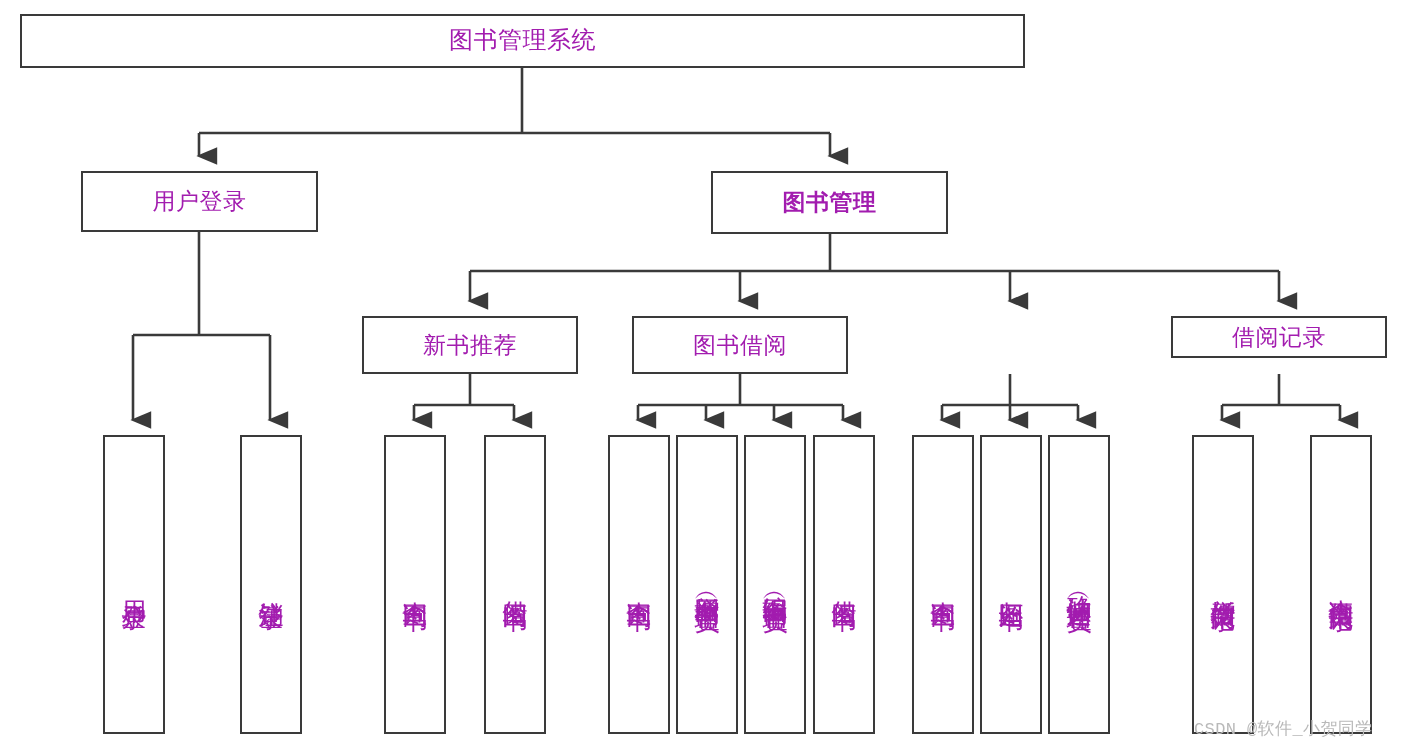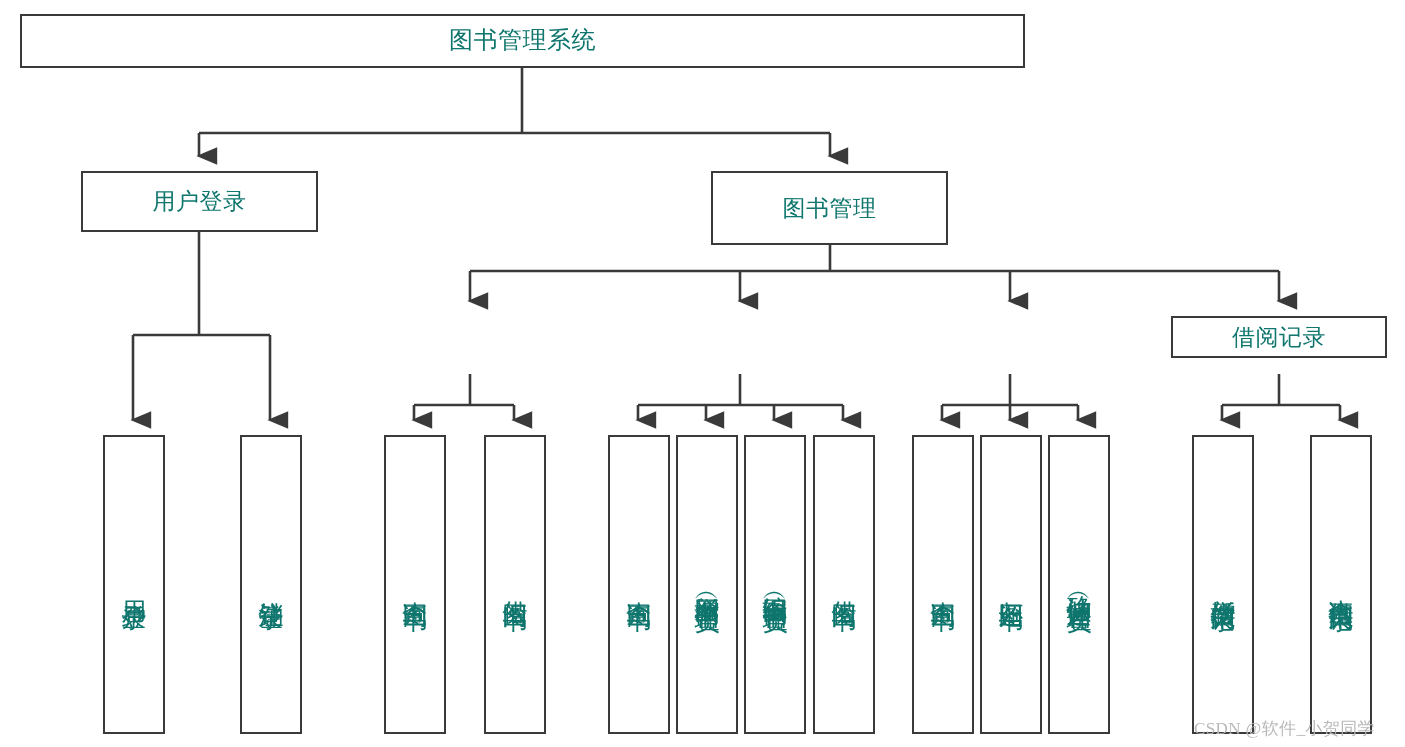--- a/index.html
+++ b/index.html
@@ -25,21 +25,21 @@
     pointer-events: none;
   }
   .node {
     position: absolute;
     box-sizing: border-box;
     border: 2.5px solid #3a3a3a;
     background: #ffffff;
     display: flex;
     align-items: center;
     justify-content: center;
-    color: #0f766e;
+    color: #a21caf;
     z-index: 2;
   }
   .node .label {
     display: block;
     line-height: 1.22;
     letter-spacing: 0.5px;
     white-space: nowrap;
   }
   
   .node.horiz .label {
@@ -56,21 +56,21 @@
   .node.vert .label {
     writing-mode: vertical-rl;
     text-orientation: upright;
     font-size: 25px;
     line-height: 1.32;
     letter-spacing: 2px;
     white-space: nowrap;
   }
   .watermark {
     position: absolute;
-    font-family: Liberation Serif, serif;
+    font-family: Liberation Mono, monospace;
     font-size: 17px;
     color: #b9b9b9;
     white-space: nowrap;
     z-index: 3;
     letter-spacing: 0.4px;
   }
 </style>
 </head>
 <body>
 
@@ -126,24 +126,30 @@
     </g>
   </svg>
 
   <div class="node horiz root" style="left:20px; top:14px; width:1005px; height:54px;">
     <span class="label">图书管理系统</span>
   </div>
 
   <div class="node horiz" style="left:81px; top:171px; width:237px; height:61px;">
     <span class="label">用户登录</span>
   </div>
-  <div class="node horiz" style="left:711px; top:171px; width:237px; height:74px;">
+  <div class="node horiz" style="left:711px; top:171px; width:237px; height:63px;font-weight:bold;">
     <span class="label">图书管理</span>
   </div>
 
+  <div class="node horiz" style="left:362px; top:316px; width:216px; height:58px;">
+    <span class="label">新书推荐</span>
+  </div>
+  <div class="node horiz" style="left:632px; top:316px; width:216px; height:58px;">
+    <span class="label">图书借阅</span>
+  </div>
   <div class="node horiz" style="left:1171px; top:316px; width:216px; height:42px;">
     <span class="label">借阅记录</span>
   </div>
 
   <div class="node vert" style="left:103px; top:435px; width:62px; height:299px;">
     <span class="label">用户登录</span>
   </div>
   <div class="node vert" style="left:240px; top:435px; width:62px; height:299px;">
     <span class="label">注销登录</span>
   </div>

